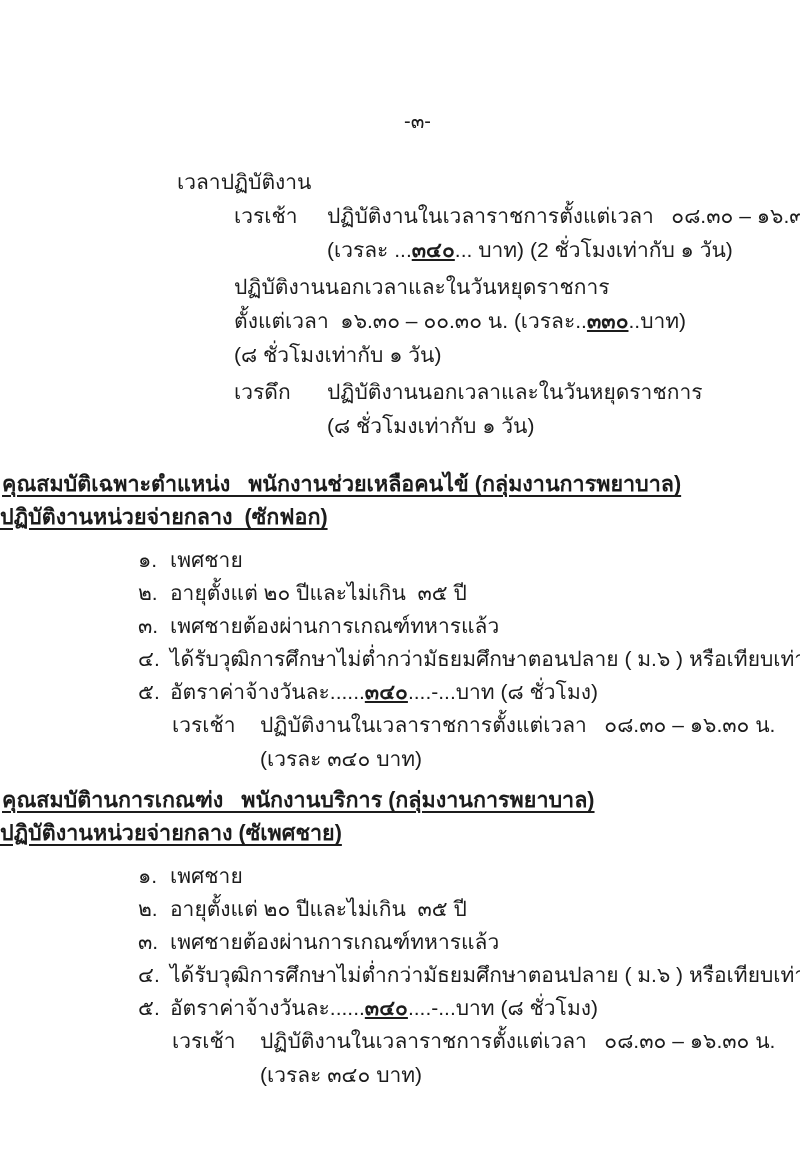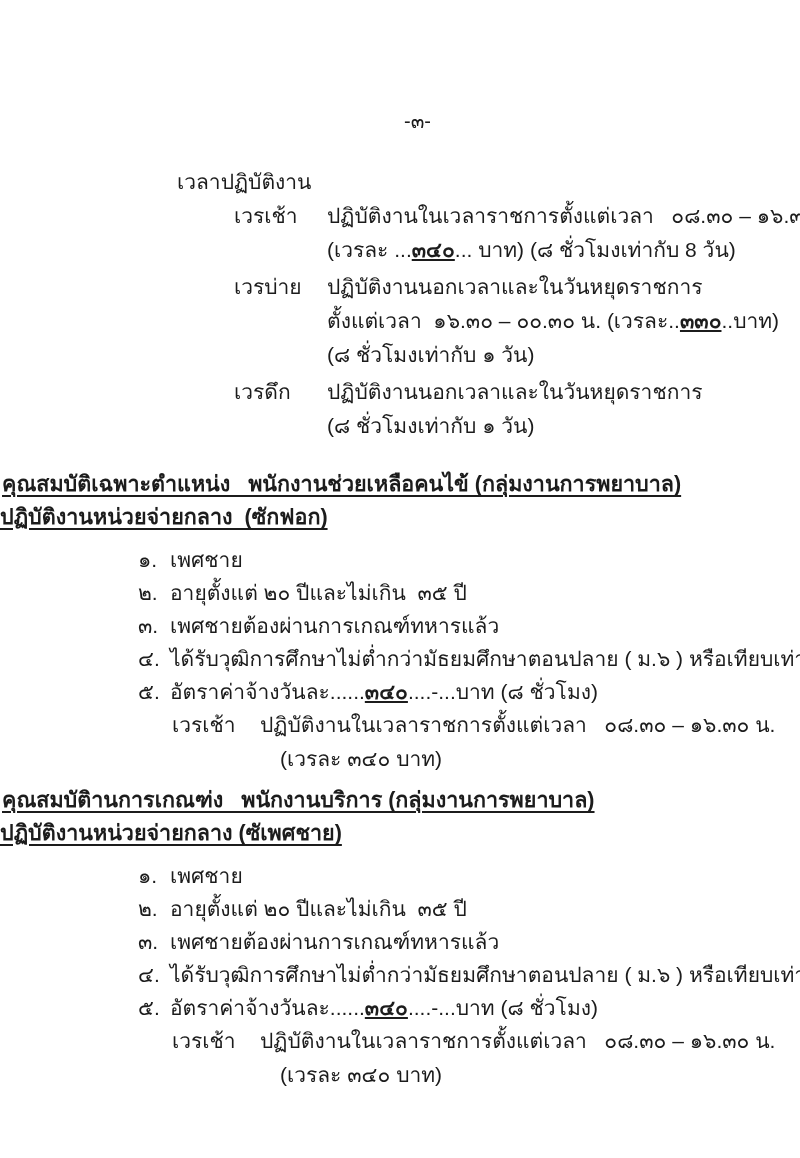--- a/index.html
+++ b/index.html
@@ -49,43 +49,42 @@
     text-decoration: underline;
     text-underline-offset: 4px;
     text-decoration-thickness: 2px;
   }
   .items { margin-top: 9px; }
   .item { display: flex; padding-left: 138px; line-height: 33px; }
   .item-num { width: 32px; flex: 0 0 32px; }
   .item-text { flex: 1; }
   .shift-sub { display: flex; padding-left: 172px; line-height: 34px; }
   .shift-sub-label { width: 88px; flex: 0 0 88px; }
-  .shift-sub2 { padding-left: 260px; line-height: 34px; margin-left: 20px; }
+  .shift-sub2 { padding-left: 260px; line-height: 34px; }
   .amt { font-weight: bold; text-decoration: underline; }
 </style>
 </head>
 <body>
 
 <div class="page">
 
   <div class="page-number t">-๓-</div>
 
   <div class="worktime">
     <div class="wt-heading t">เวลาปฏิบัติงาน</div>
 
     <div class="shift-row">
       <div class="shift-label t">เวรเช้า</div>
       <div class="shift-lines">
         <div class="ln t">ปฏิบัติงานในเวลาราชการตั้งแต่เวลา   ๐๘.๓๐ – ๑๖.๓๐ น.</div>
-        <div class="ln t"><span>(เวรละ ...</span><span class="amt">๓๔๐</span><span>... บาท) (๘ ชั่วโมงเท่ากับ 8 วัน)</span></div>
+        <div class="ln t"><span>(เวรละ ...</span><span class="amt">๓๔๐</span><span>... บาท) (2 ชั่วโมงเท่ากับ ๑ วัน)</span></div>
       </div>
     </div>
 
     <div class="shift-row">
-      <div class="shift-label t">เวรบ่าย</div>
       <div class="shift-lines">
         <div class="ln t">ปฏิบัติงานนอกเวลาและในวันหยุดราชการ</div>
         <div class="ln t"><span>ตั้งแต่เวลา  ๑๖.๓๐ – ๐๐.๓๐ น. (เวรละ..</span><span class="amt">๓๓๐</span><span>..บาท)</span></div>
         <div class="ln t">(๘ ชั่วโมงเท่ากับ ๑ วัน)</div>
       </div>
     </div>
 
     <div class="shift-row">
       <div class="shift-label t">เวรดึก</div>
       <div class="shift-lines">

